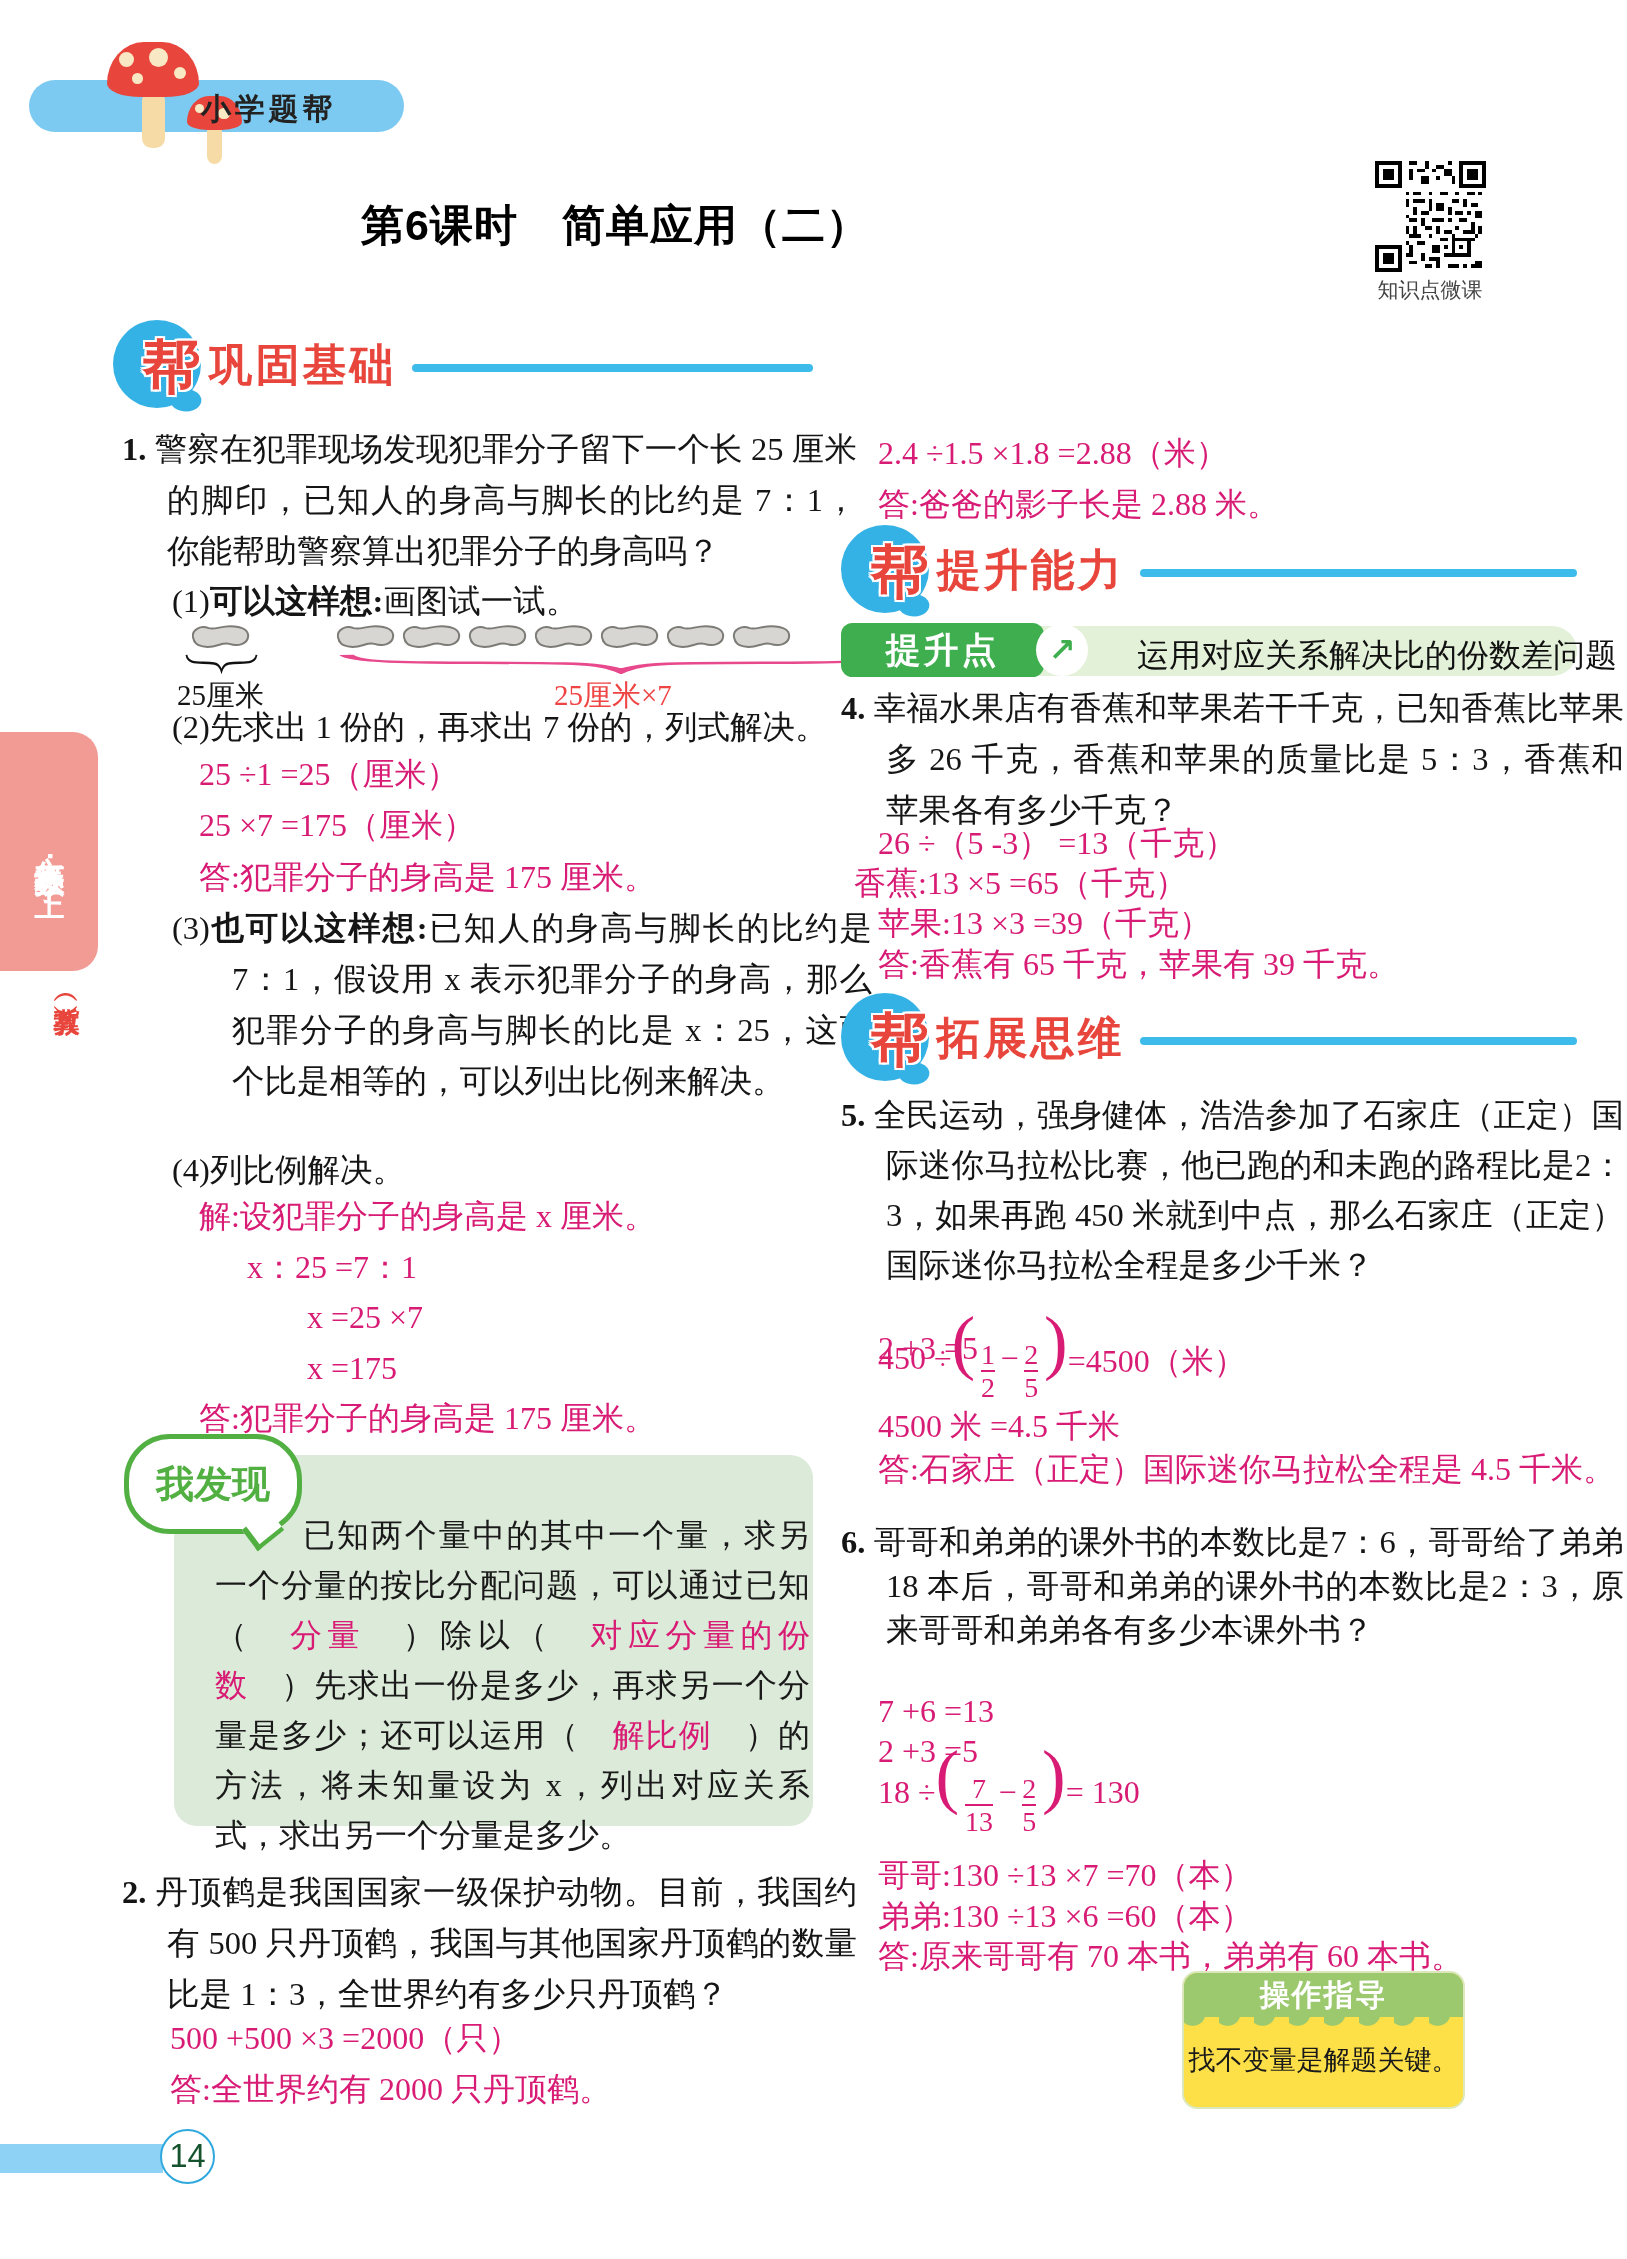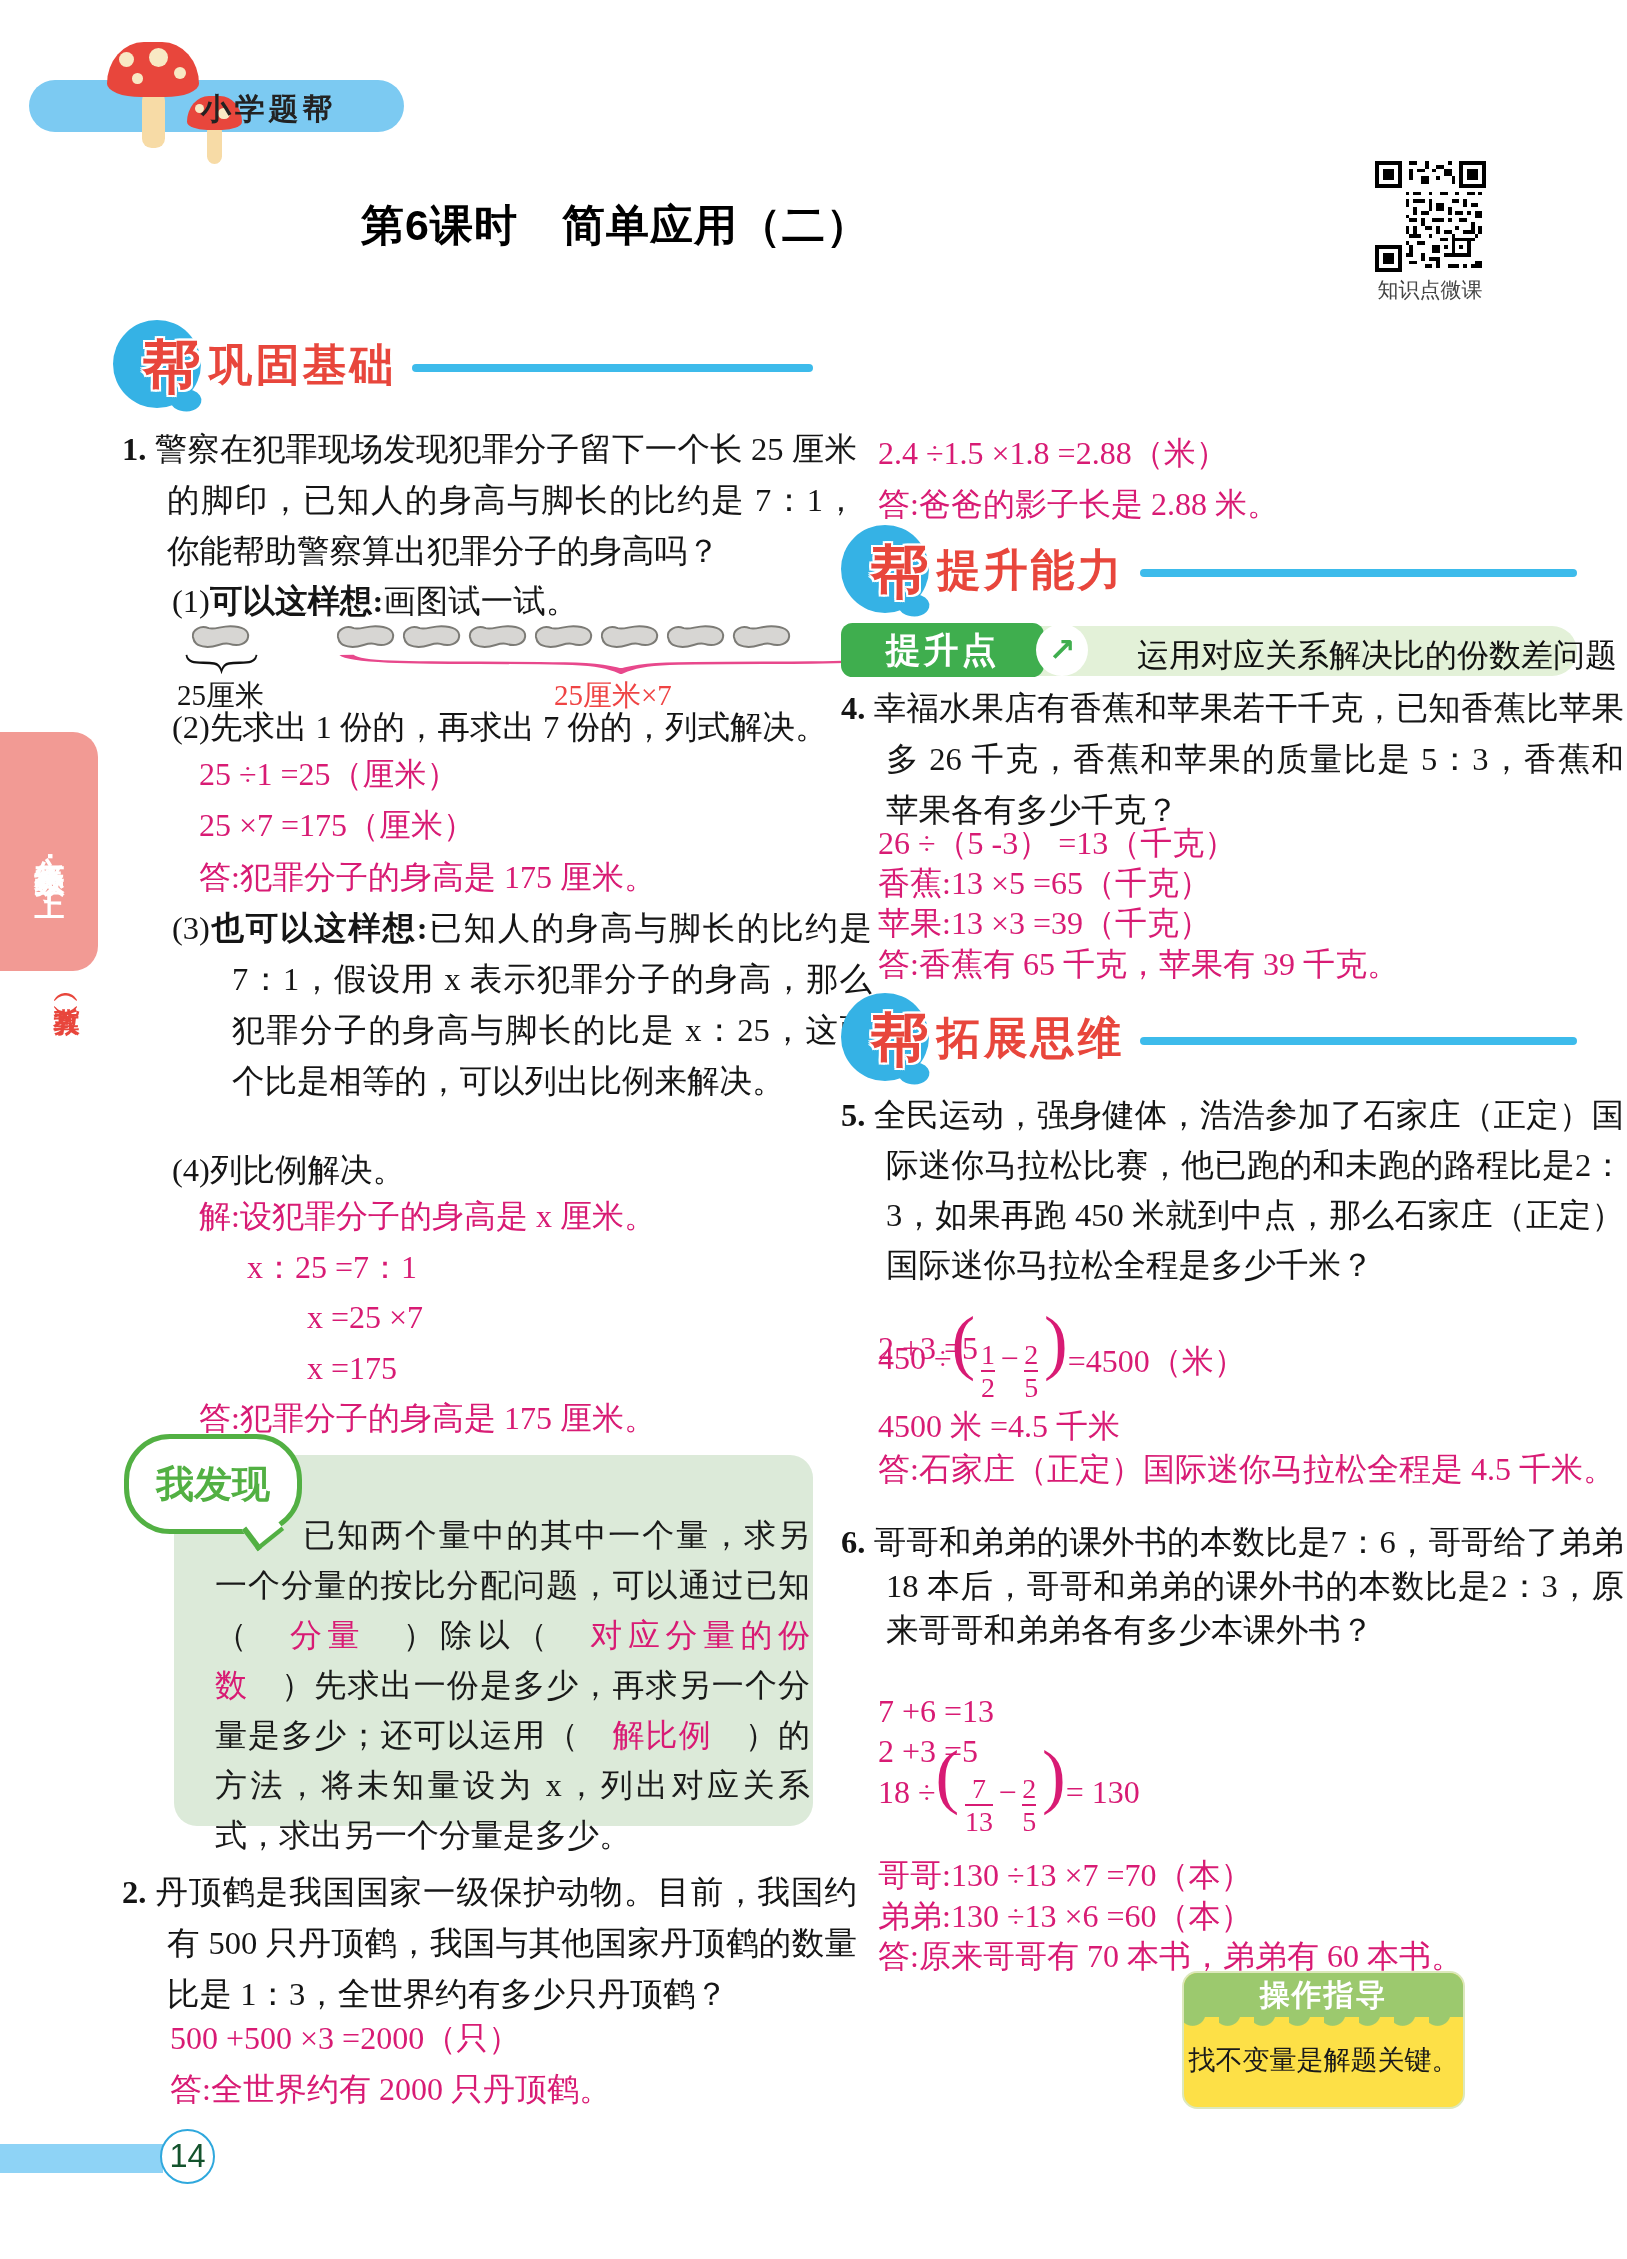--- a/index.html
+++ b/index.html
@@ -356,21 +356,21 @@
       <span>提升点</span>
     </div>
     <div class="boost-arrow">↗</div>
     <div class="boost-topic">运用对应关系解决比的份数差问题</div>
   </div>
 
   <div class="tb prob" style="left:841px;top:683px;width:738px;">
     <span class="b">4.</span><span> </span><span>幸福水果店有香蕉和苹果若干千克，已知香蕉比苹果多 26 千克，香蕉和苹果的质量比是 5：3，香蕉和苹果各有多少千克？</span>
   </div>
   <div class="ans" style="left:878px;top:822px;">26 ÷（5 -3） =13（千克）</div>
-  <div class="ans" style="left:878px;top:862px;">香蕉:13 ×5 =65（千克）</div>
+  <div class="ans" style="left:854px;top:862px;">香蕉:13 ×5 =65（千克）</div>
   <div class="ans" style="left:878px;top:902px;">苹果:13 ×3 =39（千克）</div>
   <div class="ans" style="left:878px;top:943px;">答:香蕉有 65 千克，苹果有 39 千克。</div>
 
   <div class="sec sec-expand">
     <div class="sec-blob">
       <span class="circle"></span>
         <span class="tail"></span>
       <span class="bang">帮</span>
     </div>
     <span class="sec-label">拓展思维</span>

